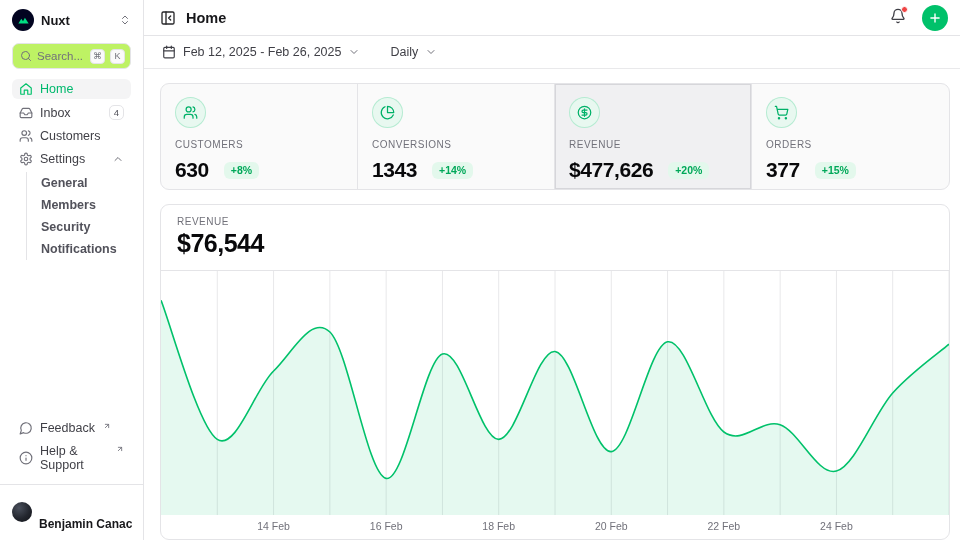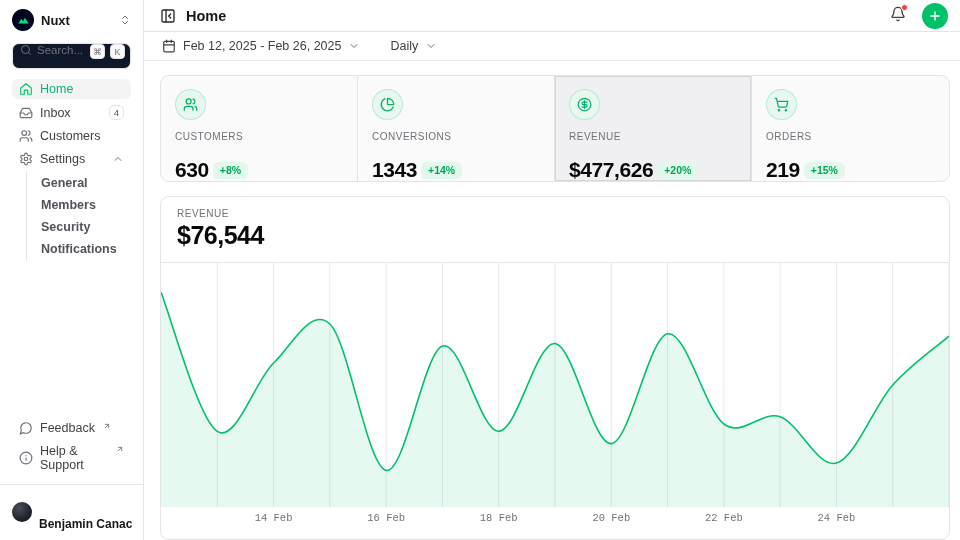--- a/index.html
+++ b/index.html
@@ -12,21 +12,21 @@
     display:flex; flex-direction:column; background:#fff; }
   .logo-row { display:flex; align-items:center; gap:7px; padding:9px 12px 8px; }
   .logo-mark { width:22px; height:22px; border-radius:50%; background:#020420;
     display:flex; align-items:center; justify-content:center; flex:none; }
   .logo-name { font-size:13px; font-weight:700; color:#18181b; }
   .icn { flex:none; }
   .muted-icn { color:#71717a; }
   .spacer { flex:1; }
 
   .search-box { margin:4px 12px 8px; height:26px; border:1px solid #e4e4e7; border-radius:7px;
-    display:flex; align-items:flex-start; gap:5px; padding:0 5px 0 7px; background:#0f172a; }
+    display:flex; align-items:center; gap:5px; padding:0 5px 0 7px; background:#bef264; }
   .search-ph { font-size:11.5px; color:#71717a; flex:1; white-space:nowrap; overflow:hidden; }
   .kbd { font-size:9px; color:#71717a; border:1px solid #e4e4e7; background:#fafafa;
     border-radius:4px; min-width:15px; height:15px; display:flex; align-items:center;
     justify-content:center; padding:0 2px; }
 
   nav { padding:2px 12px; }
   .nav-item { display:flex; align-items:center; gap:7px; padding:3px 7px; border-radius:6px;
     font-size:12.5px; font-weight:500; color:#3f3f46; margin-bottom:3px; cursor:pointer; }
   .nav-item .icn { color:#71717a; }
   .nav-item.active { background:#f4f4f5; color:#00b96e; }
@@ -65,35 +65,35 @@
   .stats { display:grid; grid-template-columns:repeat(4,1fr); border:1px solid #e4e4e7;
     border-radius:9px; overflow:hidden; background:#fafafa; }
   .stat-card { padding:13px 14px 14px; border-right:1px solid #e4e4e7; cursor:pointer; height:105px; }
   .stat-card:last-child { border-right:none; }
   .stat-card.selected { background:#f0f0f2; box-shadow:inset 0 0 0 1px #d6d6da; }
   .stat-icon { width:31px; height:31px; border-radius:50%; background:#e8f8f0;
     box-shadow:inset 0 0 0 1px rgba(0,193,106,.22); color:#00b168;
     display:flex; align-items:center; justify-content:center; }
   .stat-label { margin-top:11px; font-size:10px; font-weight:500; letter-spacing:.05em;
     color:#71717a; text-transform:uppercase; }
-  .stat-value-row { margin-top:16px; display:flex; align-items:center; gap:4px; }
+  .stat-value-row { margin-top:8px; display:flex; align-items:center; gap:15px; }
   .stat-value { font-size:21px; font-weight:700; color:#09090b; letter-spacing:-0.02em; }
   .delta-badge { background:#e3f8ec; color:#00a859; font-size:10.5px; font-weight:600;
     border-radius:6px; padding:2.5px 7px; }
 
   
   .chart-card { margin-top:14px; border:1px solid #e4e4e7; border-radius:9px; background:#fff;
     overflow:hidden; }
   .chart-head { padding:11px 16px 12px; border-bottom:1px solid #e4e4e7; }
   .chart-label { font-size:10px; font-weight:500; letter-spacing:.05em; color:#71717a;
     text-transform:uppercase; }
   .chart-value { font-size:25px; font-weight:700; color:#09090b; letter-spacing:-0.02em; margin-top:2px; }
   .plot { height:244px; }
   .plot svg { display:block; width:100%; height:100%; }
-  .xlabels { position:relative; height:32px;font-family:Liberation Mono, monospace; }
+  .xlabels { position:relative; height:24px; }
   .xlabels span { position:absolute; top:5px; transform:translateX(-50%); font-size:10.5px;
     color:#71717a; white-space:nowrap; }
 </style>
 </head>
 <body>
 
 <div class="app">
 
   <aside class="sidebar">
 
@@ -298,21 +298,21 @@
         <div class="stat-card">
           <div class="stat-icon">
             <svg width="15" height="15" viewBox="0 0 24 24" fill="none" stroke="currentColor" stroke-width="2" stroke-linecap="round" stroke-linejoin="round">
                 <circle cx="8" cy="21" r="1"></circle>
                 <circle cx="19" cy="21" r="1"></circle>
                 <path d="M2.05 2.05h2l2.66 12.42a2 2 0 0 0 2 1.58h9.78a2 2 0 0 0 1.95-1.57l1.65-7.43H5.12"></path>
               </svg>
           </div>
           <div class="stat-label">Orders</div>
           <div class="stat-value-row">
-            <span class="stat-value">219</span>
+            <span class="stat-value">377</span>
             <span class="delta-badge">+15%</span>
           </div>
         </div>
       </div>
 
       <div class="chart-card">
         <div class="chart-head">
           <div class="chart-label">Revenue</div>
           <div class="chart-value">$76,544</div>
         </div>

